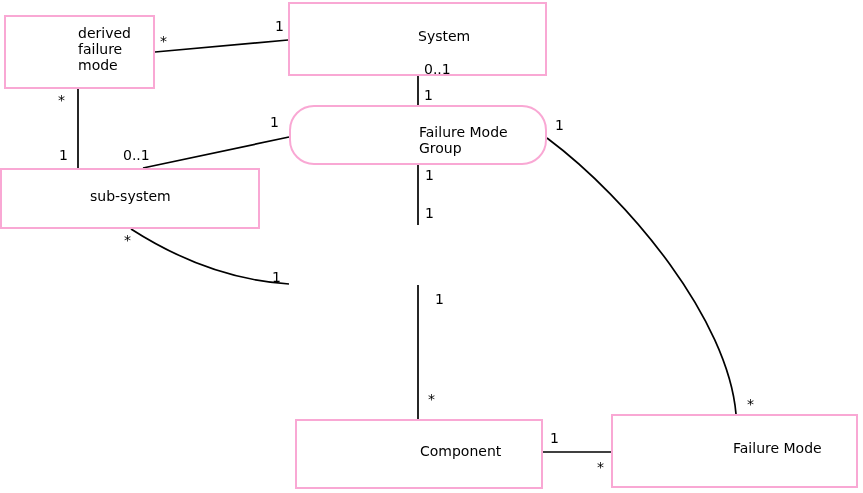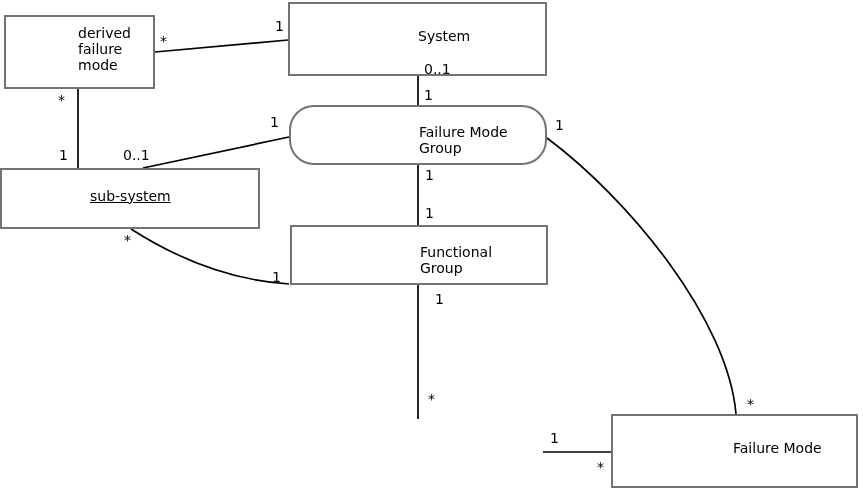--- a/index.html
+++ b/index.html
@@ -21,40 +21,40 @@
     width: 863px; height: 493px;
   }
   #edges path {
     fill: none;
     stroke: #000000;
     stroke-width: 1.7;
   }
   .entity {
     position: absolute;
     box-sizing: border-box;
-    border: 2px solid #737373;
+    border: 2px solid #f9a8d4;
     background: #ffffff;
   }
   .entity-label {
     position: absolute;
     top: calc(50% - 11px);
     font-size: 14px;
     line-height: 16px;
     color: #000000;
     white-space: normal;
   }
   
   #ent-derived-failure-mode { left: 4px;   top: 15px;  width: 151px; height: 74px; }
   #ent-derived-failure-mode .entity-label { left: 72px;  width: 68px;  top: calc(50% - 27px); }
   #ent-system               { left: 288px; top: 2px;   width: 259px; height: 74px; }
   #ent-system .entity-label { left: 128px; }
   #ent-failure-mode-group   { left: 289px; top: 105px; width: 258px; height: 60px; border-radius: 25px; }
   #ent-failure-mode-group .entity-label { left: 128px; width: 112px; }
   #ent-sub-system           { left: 0px;   top: 168px; width: 260px; height: 61px; }
-  #ent-sub-system .entity-label { left: 88px; text-decoration: underline; }
+  #ent-sub-system .entity-label { left: 88px; }
   #ent-functional-group     { left: 290px; top: 225px; width: 258px; height: 60px; }
   #ent-functional-group .entity-label { left: 128px; width: 100px; }
   #ent-component            { left: 295px; top: 419px; width: 248px; height: 70px; }
   #ent-component .entity-label { left: 123px; }
   #ent-failure-mode         { left: 611px; top: 414px; width: 247px; height: 74px; }
   #ent-failure-mode .entity-label { left: 120px; }
 
   .mult {
     position: absolute;
     font-size: 14px;
@@ -107,24 +107,24 @@
   </div>
 
   <div class="entity" id="ent-failure-mode-group">
     <span class="entity-label">Failure Mode Group</span>
   </div>
 
   <div class="entity" id="ent-sub-system">
     <span class="entity-label">sub-system</span>
   </div>
 
-  <div class="entity" id="ent-functional-group">
-    <span class="entity-label">Functional Group</span>
+
+  <div class="entity" id="ent-component">
+    <span class="entity-label">Component</span>
   </div>
-
 
   <div class="entity" id="ent-failure-mode">
     <span class="entity-label">Failure Mode</span>
   </div>
 
   <span class="mult m-r0e1">1</span>
   <span class="mult m-r0e2">*</span>
   <span class="mult m-r1e1">*</span>
   <span class="mult m-r1e2">1</span>
   <span class="mult m-r2e1">0..1</span>

